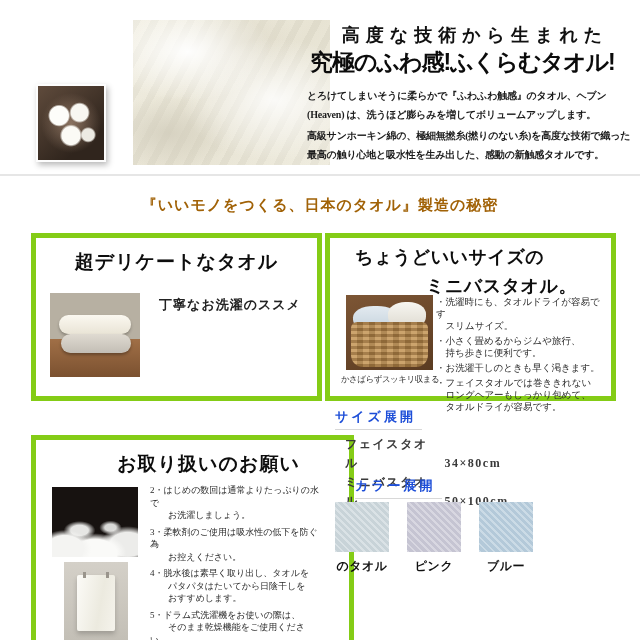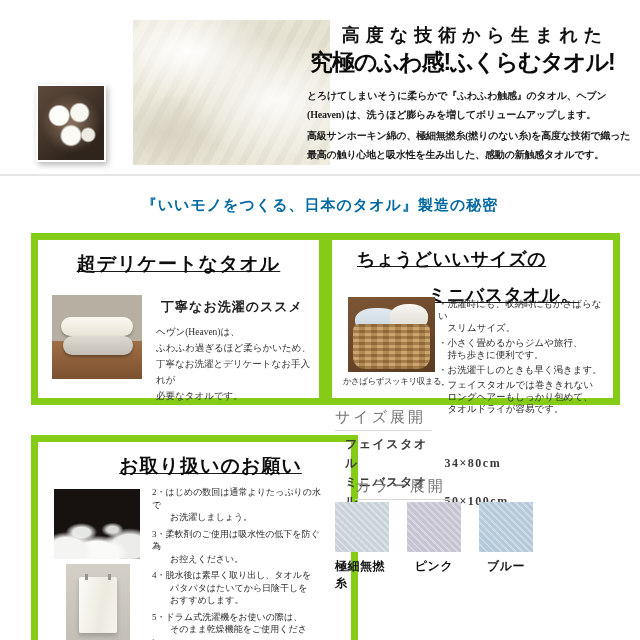--- a/index.html
+++ b/index.html
@@ -33,31 +33,31 @@
     font-size:18px;letter-spacing:6px;color:#101010;}
   .hero-title{left:310px;top:47px;font-weight:900;font-size:23px;letter-spacing:-1px;
     white-space:nowrap;color:#0b0b0b;}
   .hero-para{left:307px;top:86px;font-size:10px;line-height:19px;letter-spacing:-0.2px;
     font-weight:600;color:#1c1c1c;width:336px;}
   .hero-para.p2{top:126px;}
 
   .divider{left:0;top:174px;width:640px;height:2px;background:#e6e6e6;}
 
   .sec-heading{position:absolute;left:0;top:196px;width:640px;margin:0;text-align:center;
-    font-size:15px;font-weight:bold;letter-spacing:1px;color:#0369a1;}
-
-  
-  .box{position:absolute;width:281px;border:7px solid #84cc16;background:#fff;text-decoration:underline;}
+    font-size:15px;font-weight:bold;letter-spacing:1px;color:#a16207;}
+
+  
+  .box{position:absolute;width:281px;border:5px solid #84cc16;background:#fff;}
   .box-delicate{left:31px;top:233px;height:158px;}
   .box-minibath{left:325px;top:233px;height:158px;}
   .box-care{left:31px;top:435px;height:206px;padding-left:32px;}
 
   .box-title{margin-top:11px;text-align:center;font-size:19px;font-weight:900;
     letter-spacing:1px;color:#0d0d0d;}
-  .mb-title1{margin:7px 0 12px 25px;font-size:18px;font-weight:900;color:#0d0d0d;letter-spacing:.5px;}
+  .mb-title1{margin:7px 0 5px 25px;font-size:18px;font-weight:900;color:#0d0d0d;letter-spacing:.5px;}
   .mb-title2{margin:1px 0 0 96px;font-size:18px;font-weight:900;color:#0d0d0d;letter-spacing:.5px;}
 
   
   .folded-photo{left:14px;top:55px;width:90px;height:84px;overflow:hidden;
     background:linear-gradient(#b7b0a2 0 55%,#a06f46 55%,#7b5130 100%);}
   .folded-photo .t1{position:absolute;left:10%;top:26%;width:80%;height:23%;
     background:linear-gradient(#fbf8f0,#e9e4d6);border-radius:10px;box-shadow:0 2px 3px rgba(0,0,0,.25);}
   .folded-photo .t2{position:absolute;left:12%;top:49%;width:78%;height:22%;
     background:linear-gradient(#dfdad1,#c3beb5);border-radius:10px;box-shadow:0 2px 3px rgba(0,0,0,.3);}
 
@@ -96,22 +96,22 @@
     background:linear-gradient(100deg,#fcfbf7,#ecead f 60%,#f5f3ec);
     background:linear-gradient(100deg,#fcfbf7,#eceadf 60%,#f5f3ec);
     box-shadow:0 3px 5px rgba(0,0,0,.2);}
   .hang-photo .clip{position:absolute;top:13%;width:3px;height:6px;background:#9a958c;}
   .hang-photo .clip.c1{left:30%;} .hang-photo .clip.c2{left:66%;}
 
   .care-list{left:114px;top:44px;width:172px;font-size:9px;line-height:12.5px;color:#2a2a2a;}
   .care-list .item{margin-bottom:4px;}
 
   
-  .spec-heading{font-size:15px;color:#737373;letter-spacing:3px;
-    border-bottom:1px solid #d8d8d8;padding:0 6px 3px 0;}
+  .spec-heading{font-size:13px;color:#1d4ed8;letter-spacing:3px;
+    border-bottom:1px solid #d8d8d8;padding:0 6px 3px 0;font-weight:bold;}
   .size-heading{left:335px;top:408px;}
   .color-heading{left:335px;top:477px;margin-left:20px;}
   .size-rows{left:345px;top:435px;font-size:12px;color:#3a3a3a;letter-spacing:1.5px;
     line-height:19px;font-weight:600;}
   .size-rows .lbl{display:inline-block;width:95px;}
   .swatch-row{left:335px;top:502px;display:flex;gap:18px;}
   .swatch-col{width:54px;display:flex;flex-direction:column;align-items:center;}
   .swatch{width:54px;height:50px;
     background-image:repeating-linear-gradient(45deg, rgba(255,255,255,.28) 0 2px, rgba(0,0,0,.02) 2px 5px);}
   .swatch-label{margin-top:6px;font-size:12px;font-weight:900;color:#111;letter-spacing:.5px;}
@@ -134,37 +134,33 @@
 
   <h2 class="sec-heading">『いいモノをつくる、日本のタオル』製造の秘密</h2>
 
   <div class="box box-delicate">
     <div class="box-title">超デリケートなタオル</div>
     <div class="abs folded-photo">
       <div class="t1"></div>
       <div class="t2"></div>
     </div>
     <div class="abs sub-title serif">丁寧なお洗濯のススメ</div>
-    <div class="abs delicate-body serif pre">ヘヴン(Heaven)は、
-ふわふわ過ぎるほど柔らかいため、
-丁寧なお洗濯とデリケートなお手入れが
-必要なタオルです。</div>
   </div>
 
   <div class="box box-minibath">
     <div class="mb-title1">ちょうどいいサイズの</div>
     <div class="mb-title2">ミニバスタオル。</div>
     <div class="abs basket-photo">
       <div class="roll-blue"></div>
       <div class="roll-white"></div>
       <div class="basket"></div>
     </div>
     <div class="abs basket-caption serif">かさばらずスッキリ収まる</div>
     <div class="abs mb-bullets serif">
-      <div class="bullet pre">・洗濯時にも、収納時にもかさばらない
+      <div class="bullet pre">・洗濯時にも、タオルドライが容易です
 　スリムサイズ。</div>
       <div class="bullet pre">・小さく畳めるからジムや旅行、
 　持ち歩きに便利です。</div>
       <div class="bullet pre">・お洗濯干しのときも早く渇きます。</div>
       <div class="bullet pre">・フェイスタオルでは巻ききれない
 　ロングヘアーもしっかり包めて、
 　タオルドライが容易です。</div>
     </div>
   </div>
 
@@ -198,21 +194,21 @@
     <div>
       <span class="lbl">ミニバスタオル</span>
       <span>50×100cm</span>
     </div>
   </div>
 
   <div class="abs spec-heading color-heading">カラー展開</div>
   <div class="abs swatch-row">
     <div class="swatch-col">
       <div class="swatch" style="background-color: rgb(204, 215, 220);"></div>
-      <div class="swatch-label">極細無撚糸</div>
+      <div class="swatch-label">のタオル</div>
     </div>
     <div class="swatch-col">
       <div class="swatch" style="background-color: rgb(201, 200, 214);"></div>
       <div class="swatch-label">ピンク</div>
     </div>
     <div class="swatch-col">
       <div class="swatch" style="background-color: rgb(183, 205, 221);"></div>
       <div class="swatch-label">ブルー</div>
     </div>
   </div>

